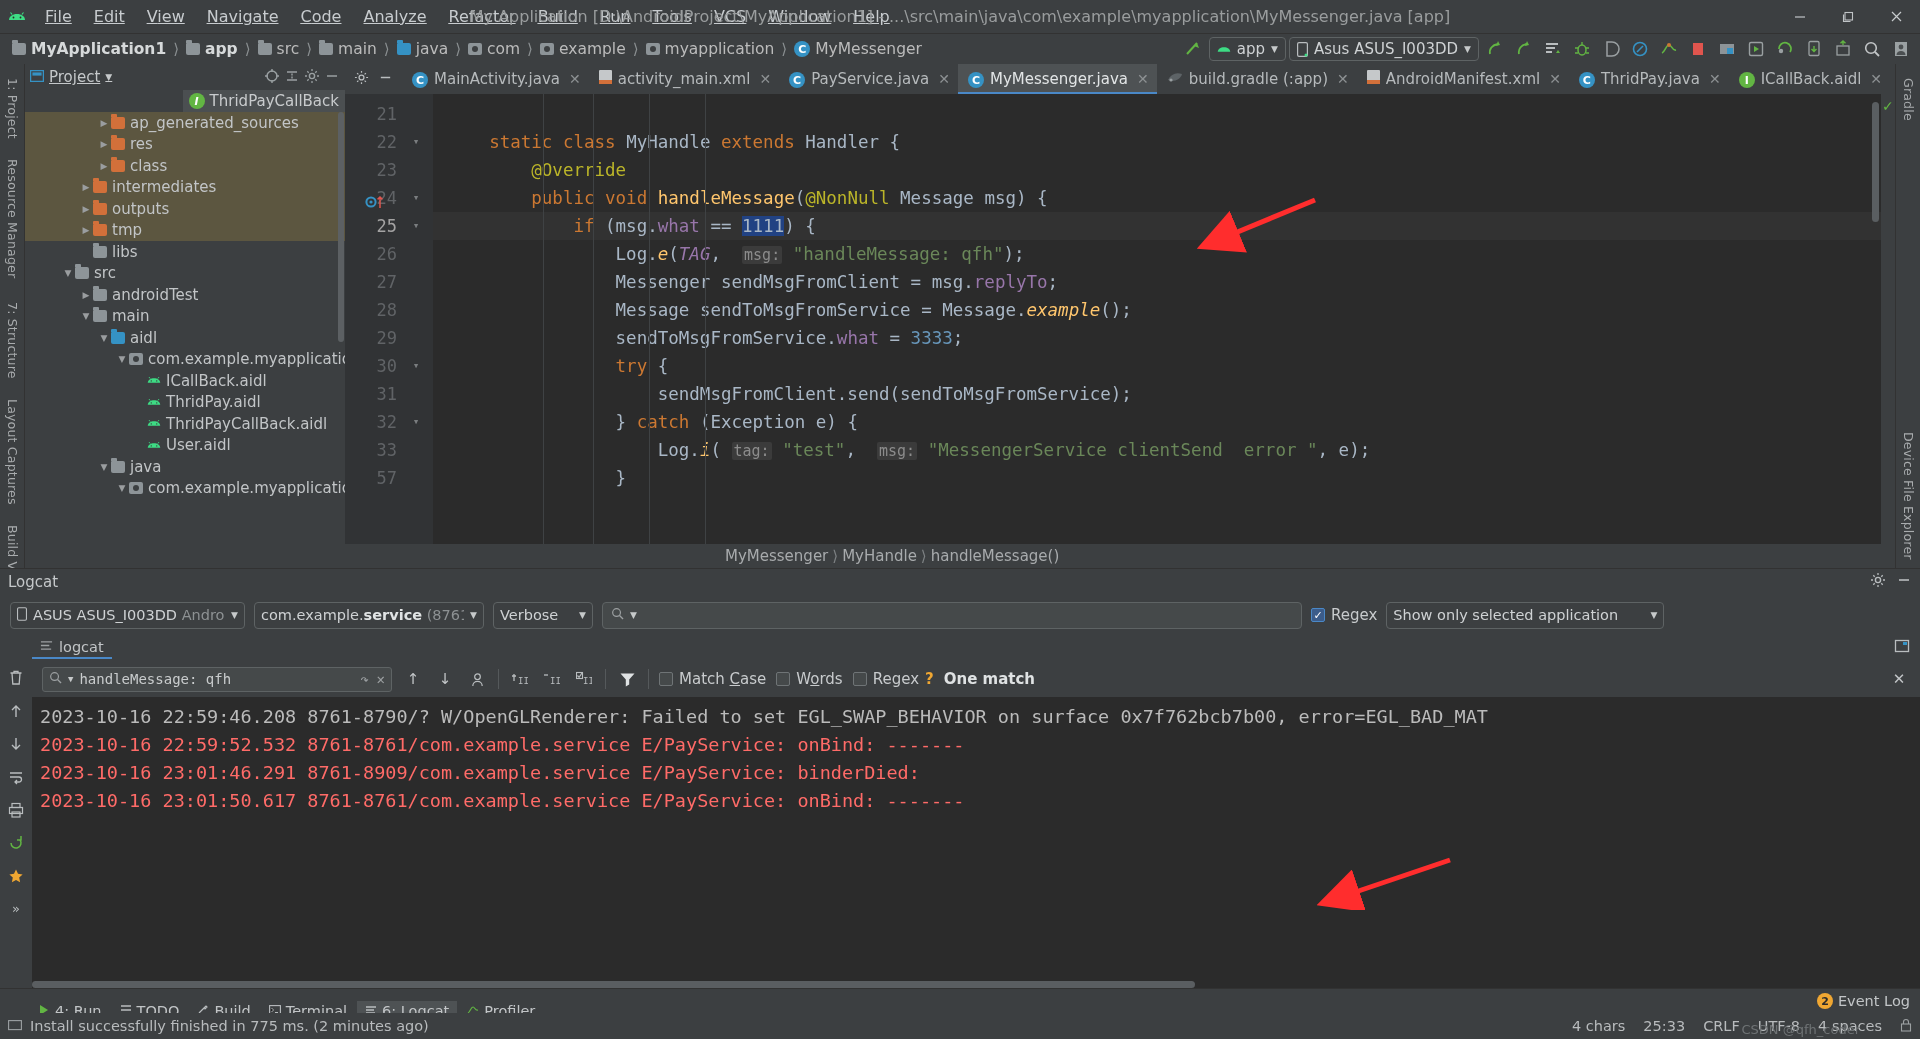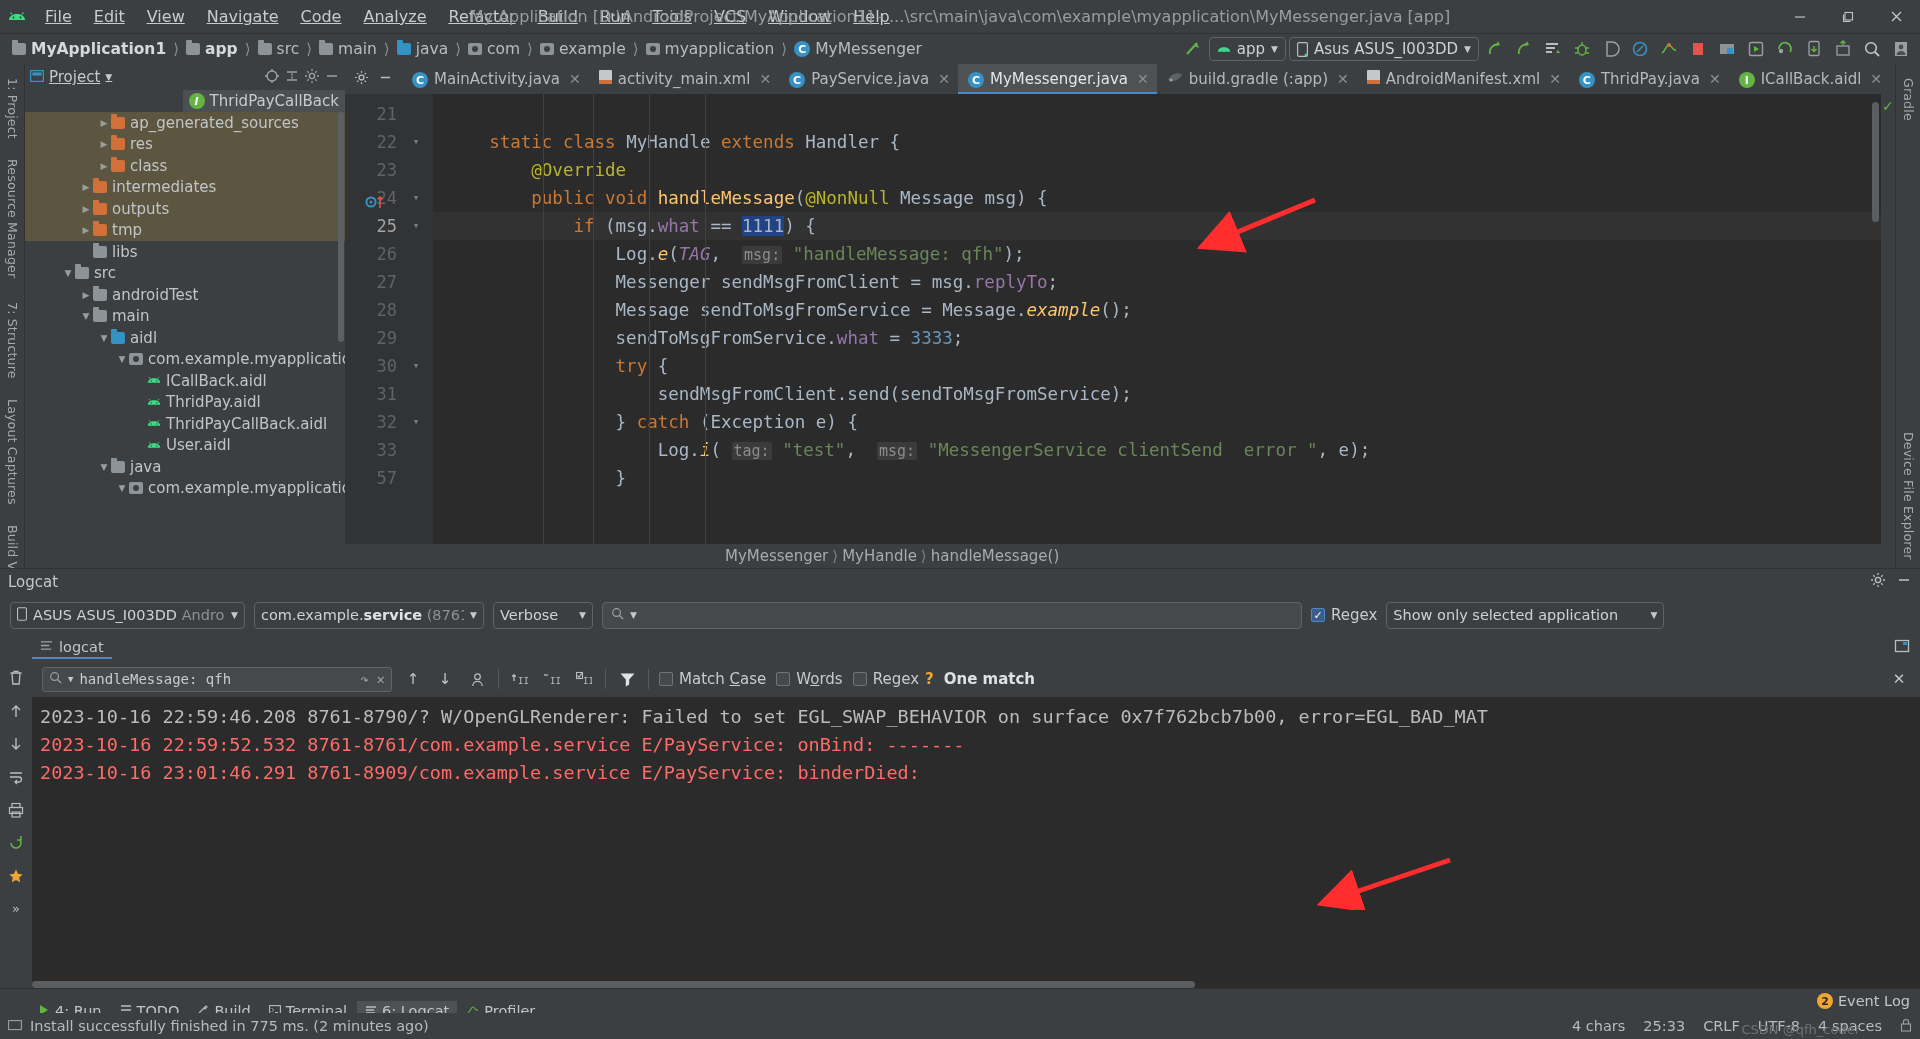--- a/index.html
+++ b/index.html
@@ -999,20 +999,21 @@
           </div>
           <div class="onematch">One match</div>
           <div style="margin-left:auto" class="fbtn">✕</div>
         </div>
 
         <div class="log-area">
           <div id="log-lines">
               <div class="log-line warn"><span>2023-10-16 22:59:46.208 8761-8790/? W/OpenGLRenderer: Failed to set EGL_SWAP_BEHAVIOR on surface 0x7f762bcb7b00, error=EGL_BAD_MAT</span></div>
               <div class="log-line"><span>2023-10-16 22:59:52.532 8761-8761/com.example.service E/PayService: onBind: -------</span></div>
               <div class="log-line"><span>2023-10-16 23:01:46.291 8761-8909/com.example.service E/PayService: binderDied:</span></div>
+              <div class="log-line"><span>2023-10-16 23:01:50.617 8761-8761/com.example.service E/PayService: onBind: -------</span></div>
             </div>
           <div class="log-scroll-h">
               <i></i>
             </div>
         </div>
       </div>
     </div>
   </div>
 
   <div class="toolwin-bar">

